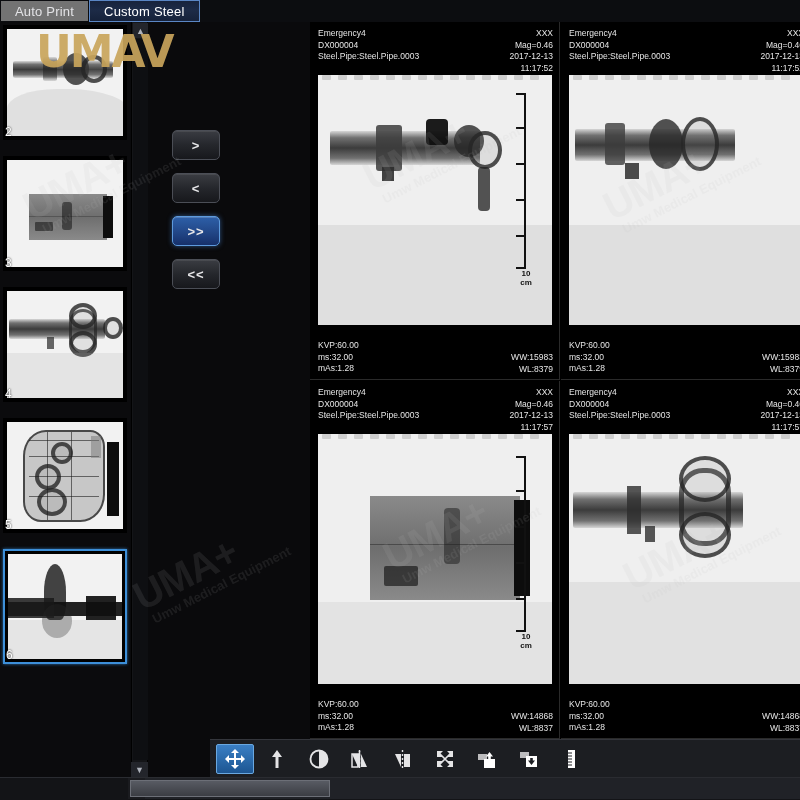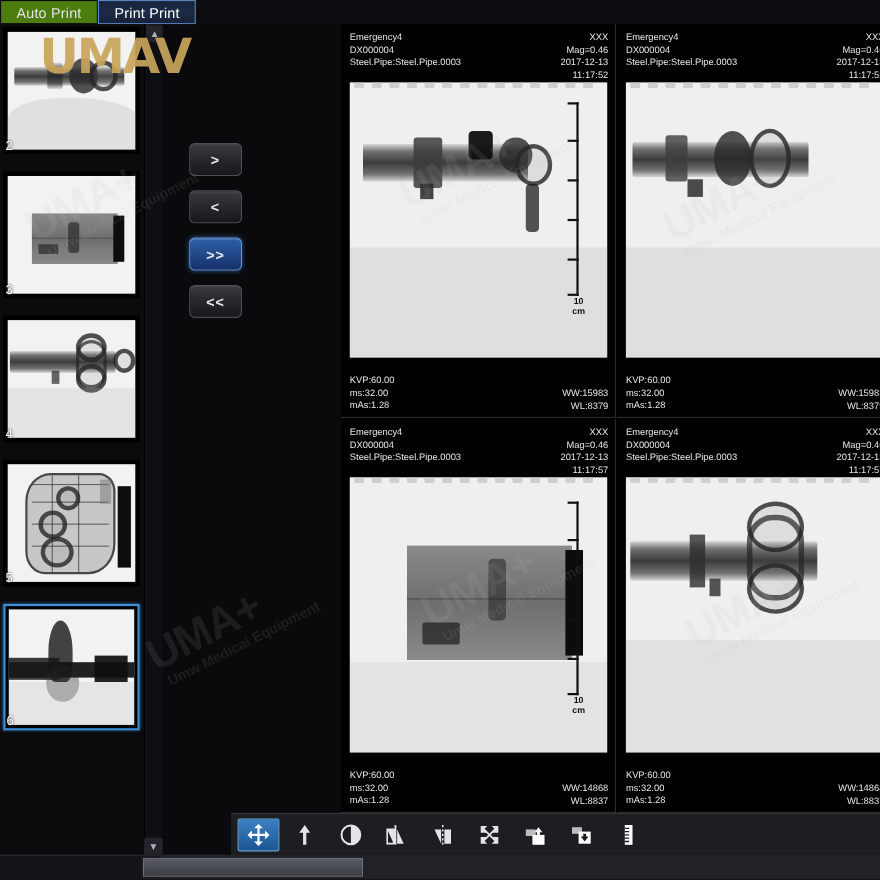--- a/index.html
+++ b/index.html
@@ -21,21 +21,21 @@
   }
   .tab {
     height:22px; padding:0 14px;
     display:flex; align-items:center; justify-content:center;
     font-size:13px; color:#e9e9ec;
     background:#111216;
     border:1px solid #000;
     letter-spacing:.2px;
     cursor:default;
   }
-  .tab.inactive { background:#4d7c0f; border-color:#0b0c0f; color:#e3e3e6; }
+  .tab.inactive { background:#737373; border-color:#0b0c0f; color:#e3e3e6; }
   .tab.active {
     background:linear-gradient(to bottom,#17233c 0%,#1d2b47 45%,#16223a 100%);
     border:1px solid #5a86c4;
     color:#ffffff;
   }
 
   
   .thumbrail {
     position:absolute; left:0; top:22px; width:130px; height:755px;
     background:#0b0b0d;
@@ -240,21 +240,21 @@
 </head>
 <body>
 
 <div id="app">
 
   <div class="tabbar">
     <div class="tab inactive">
       <span>Auto Print</span>
     </div>
     <div class="tab active">
-      <span>Print Print</span>
+      <span>Custom Steel</span>
     </div>
   </div>
 
   <div class="thumbrail">
 
     <div class="thumb">
       <div class="shot">
         <div class="xr pipe-h" style="left:6px;top:32px;width:100px;height:17px;"></div>
         <div class="xr pipe-h" style="left:36px;top:28px;width:14px;height:24px;"></div>
         <div class="xr blob" style="left:56px;top:24px;width:26px;height:32px;"></div>

